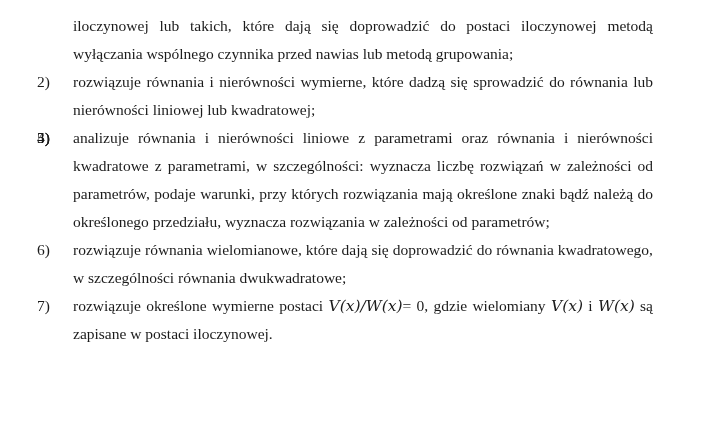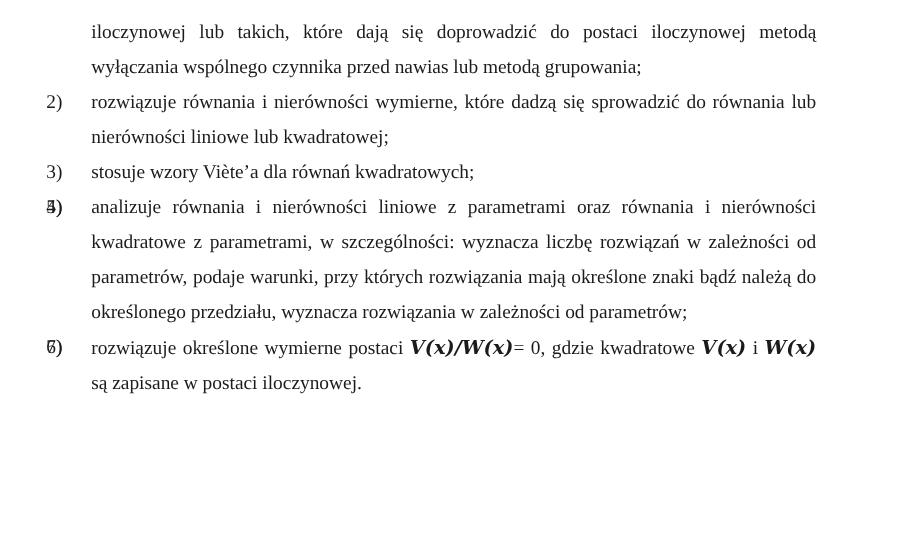--- a/index.html
+++ b/index.html
@@ -33,55 +33,54 @@
     left: 37px;
     top: 0;
     white-space: nowrap;
   }
   .itext {
     text-align: justify;
   }
   .math {
     font-family: "DejaVu Serif", serif;
     font-style: italic;
-    font-weight: bold;
   }
 </style>
 </head>
 <body>
 
 <div class="page">
   <div class="textblock">
 
     <div class="item">
       <div class="itext">iloczynowej lub takich, które dają się doprowadzić do postaci iloczynowej metodą wyłączania wspólnego czynnika przed nawias lub metodą grupowania;</div>
     </div>
 
     <div class="item">
       <span class="num">2)</span>
-      <div class="itext">rozwiązuje równania i nierówności wymierne, które dadzą się sprowadzić do równania lub nierówności liniowe lub kwadratowej;</div>
+      <div class="itext">rozwiązuje równania i nierówności wymierne, które dadzą się sprowadzić do równania lub nierówności liniowej lub kwadratowej;</div>
     </div>
 
     <div class="item">
       <span class="num">3)</span>
-      <div class="itext">stosuje wzory Viète’a dla równań kwadratowych;</div>
     </div>
 
     <div class="item">
       <span class="num">4)</span>
     </div>
 
     <div class="item">
       <span class="num">5)</span>
       <div class="itext">analizuje równania i nierówności liniowe z parametrami oraz równania i nierówności kwadratowe z parametrami, w szczególności: wyznacza liczbę rozwiązań w zależności od parametrów, podaje warunki, przy których rozwiązania mają określone znaki bądź należą do określonego przedziału, wyznacza rozwiązania w zależności od parametrów;</div>
     </div>
 
     <div class="item">
       <span class="num">6)</span>
+      <div class="itext">rozwiązuje równania wielomianowe, które dają się doprowadzić do równania kwadratowego, w szczególności równania dwukwadratowe;</div>
     </div>
 
     <div class="item">
       <span class="num">7)</span>
-      <div class="itext"><span>rozwiązuje określone wymierne postaci </span><span class="math">V(x)/W(x)</span><span>= 0, gdzie kwadratowe </span><span class="math">V(x)</span><span> i </span><span class="math">W(x)</span><span> są zapisane w postaci iloczynowej.</span></div>
+      <div class="itext"><span>rozwiązuje określone wymierne postaci </span><span class="math">V(x)/W(x)</span><span>= 0, gdzie wielomiany </span><span class="math">V(x)</span><span> i </span><span class="math">W(x)</span><span> są zapisane w postaci iloczynowej.</span></div>
     </div>
 
   </div>
 </div>
 
 </body></html>

